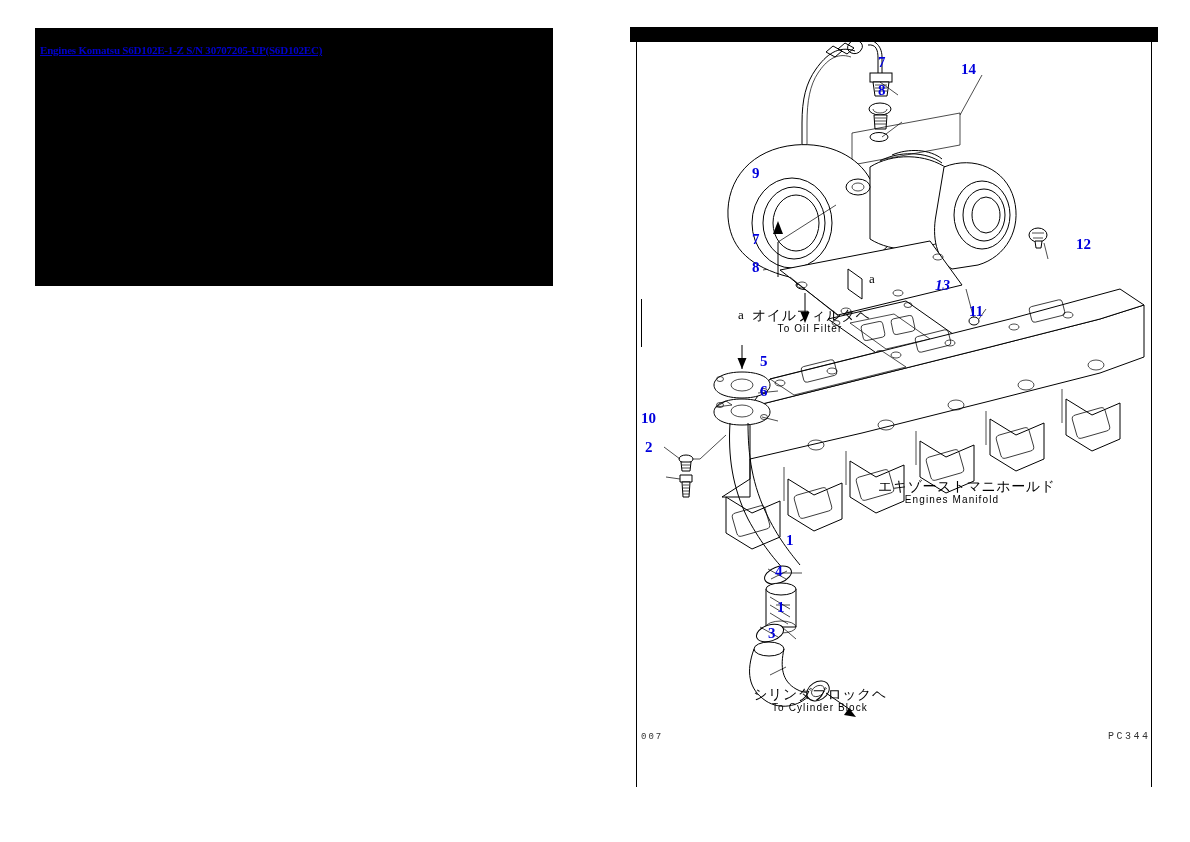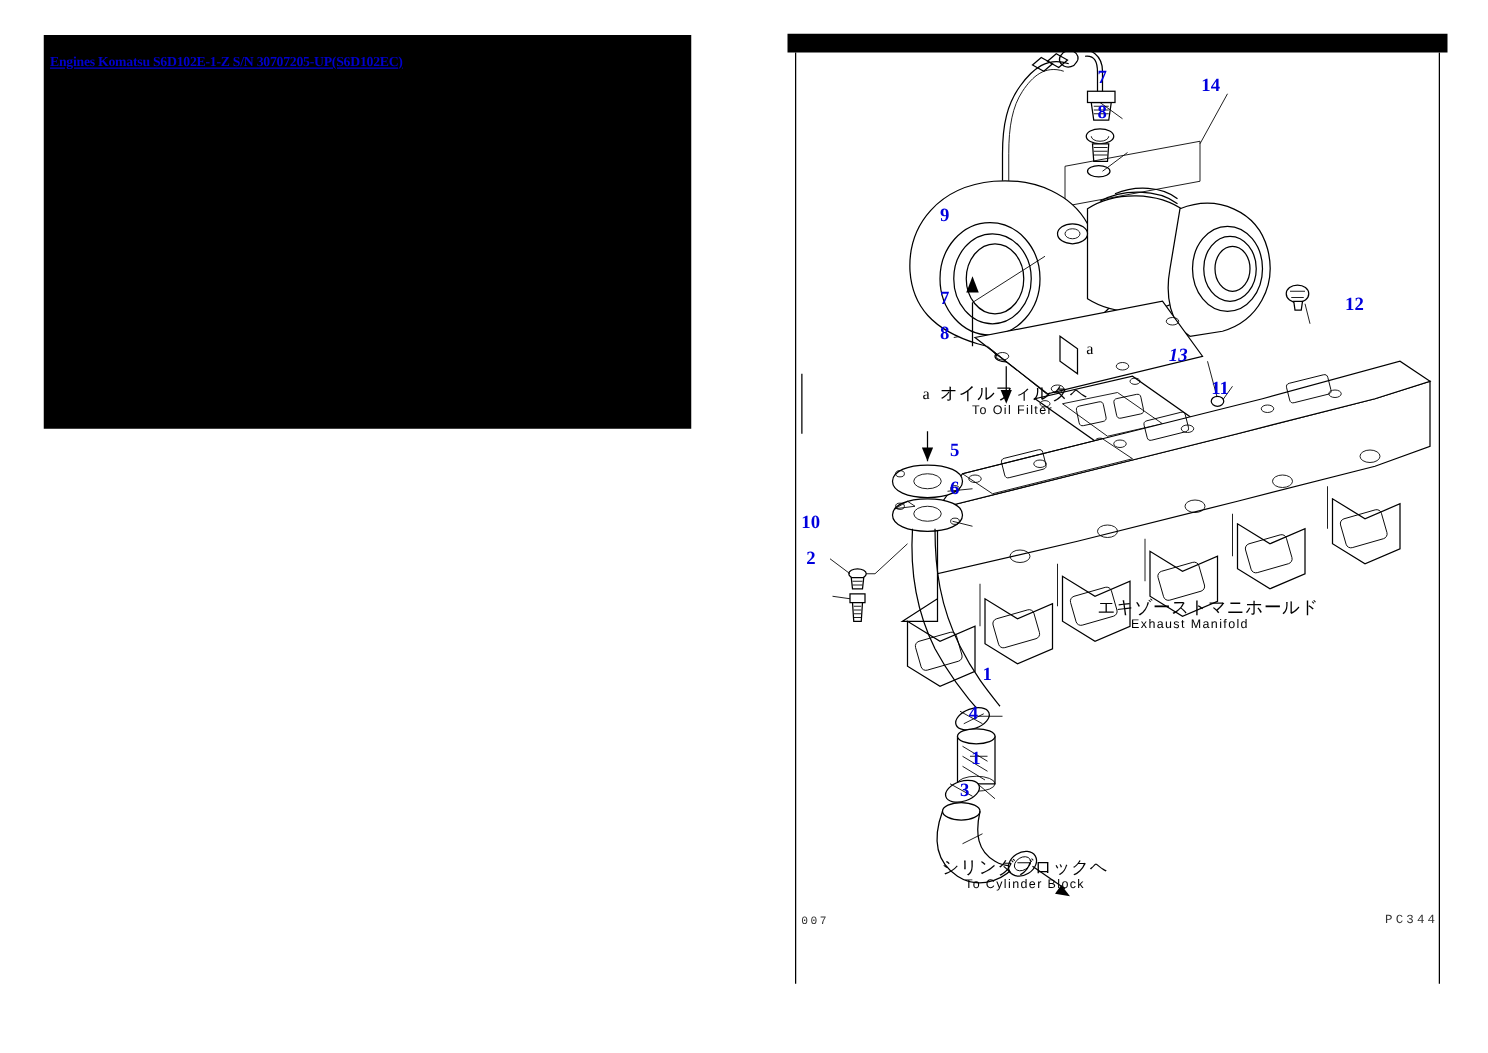--- a/index.html
+++ b/index.html
@@ -18,21 +18,21 @@
     height: 842px;
     background: #ffffff;
   }
 
   
   .left-panel {
     position: absolute;
     left: 35px;
     top: 28px;
     width: 518px;
-    height: 315px;
+    height: 258px;
     background: #000000;
   }
 
   .title-link {
     position: absolute;
     left: 5px;
     top: 16px;
     color: #0000cc;
     font-family: "Liberation Serif", serif;
     font-size: 11px;
@@ -467,19 +467,19 @@
     <span class="en">To Oil Filter</span>
   </div>
 
   <div class="caption" style="left:750px; top:686px; width:140px;">
     <span class="jp">シリンダブロックヘ</span>
     <span class="en">To Cylinder Block</span>
   </div>
 
   <div class="caption" style="left:878px; top:478px; width:148px;">
     <span class="jp">エキゾーストマニホールド</span>
-    <span class="en">Exhaust Manifold</span>
+    <span class="en">Engines Manifold</span>
   </div>
 
   <div style="position:absolute; left:641px; top:732px; font-family:'Liberation Mono', monospace; font-size:9px; letter-spacing:2px; color:#333;">007</div>
   <div style="position:absolute; left:1108px; top:731px; font-family:Liberation Mono, monospace; font-size:10px; letter-spacing:2.5px; color:#333;">PC344</div>
 
 </div>
 
 </body></html>

